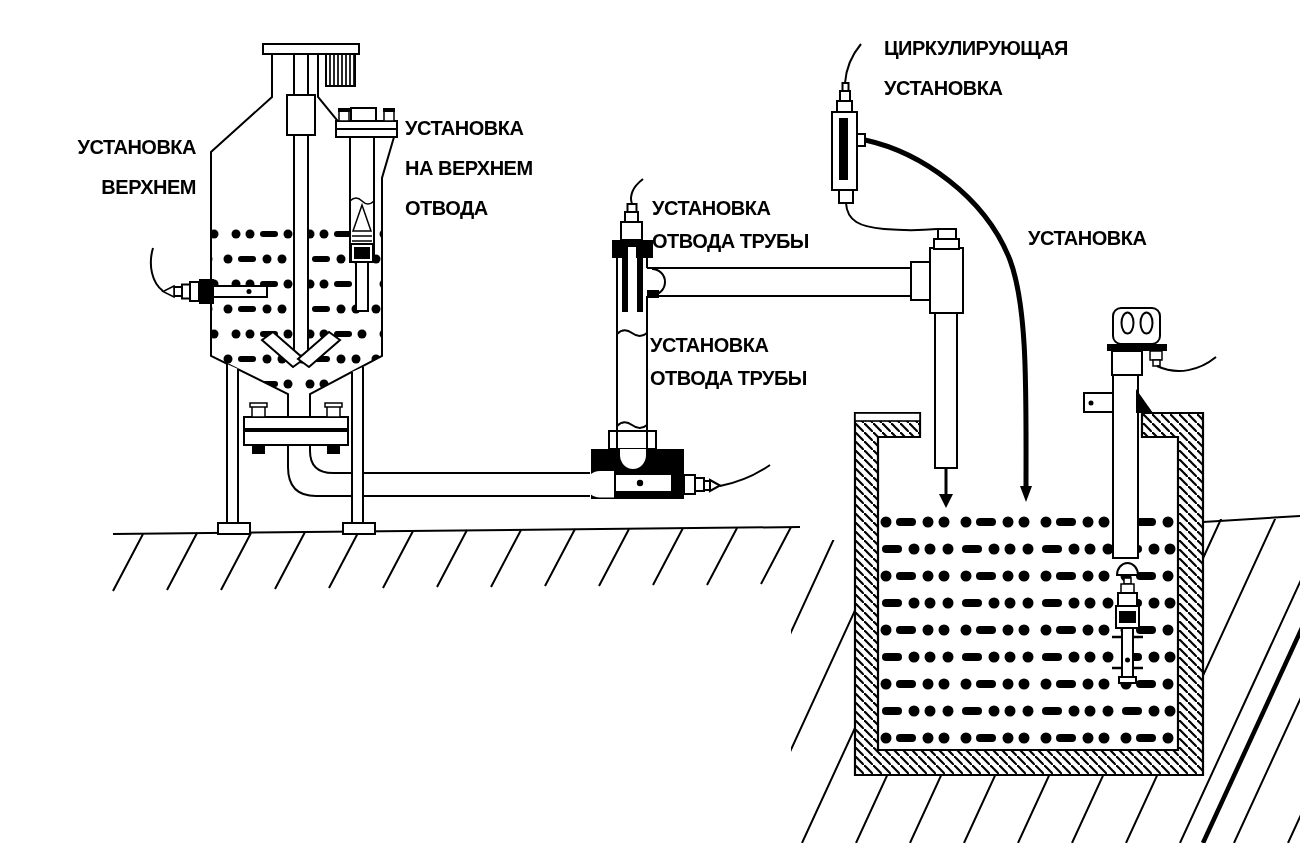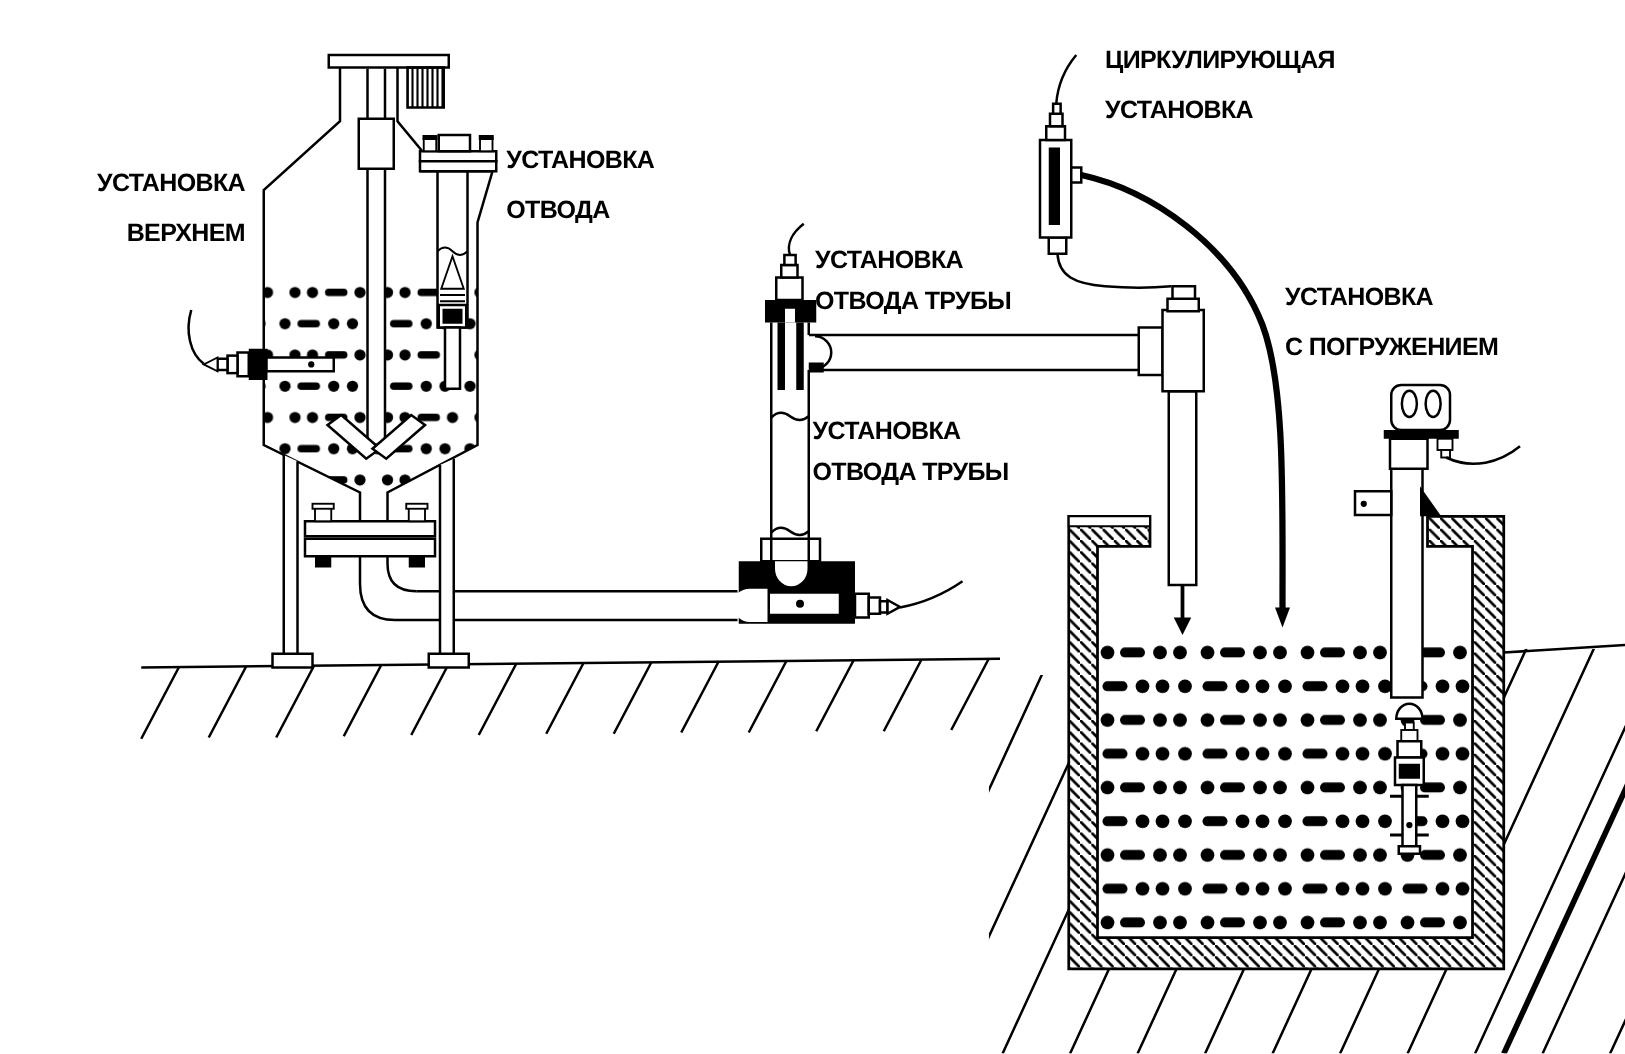--- a/index.html
+++ b/index.html
@@ -253,36 +253,36 @@
   </g>
 </svg>
 
 <div class="lbl lh40 r" style="right:1104px;top:127px;">
   <span>УСТАНОВКА</span>
   <span>ВЕРХНЕМ</span>
 </div>
 
 <div class="lbl lh40" style="left:405px;top:108px;">
   <span>УСТАНОВКА</span>
+  <span>НА ВЕРХНЕМ</span>
   <span>ОТВОДА</span>
 </div>
 
 <div class="lbl lh33" style="left:652px;top:192px;">
   <span>УСТАНОВКА</span>
   <span>ОТВОДА ТРУБЫ</span>
 </div>
 
 <div class="lbl lh33" style="left:650px;top:329px;">
   <span>УСТАНОВКА</span>
   <span>ОТВОДА ТРУБЫ</span>
 </div>
 
 <div class="lbl lh40" style="left:884px;top:28px;">
   <span>ЦИРКУЛИРУЮЩАЯ</span>
   <span>УСТАНОВКА</span>
 </div>
 
 <div class="lbl lh40" style="left:1028px;top:218px;">
   <span>УСТАНОВКА</span>
-  <span>С ПОГРУЖЕНИЕМ</span>
 </div>
 
 </div>
 
 </body></html>

